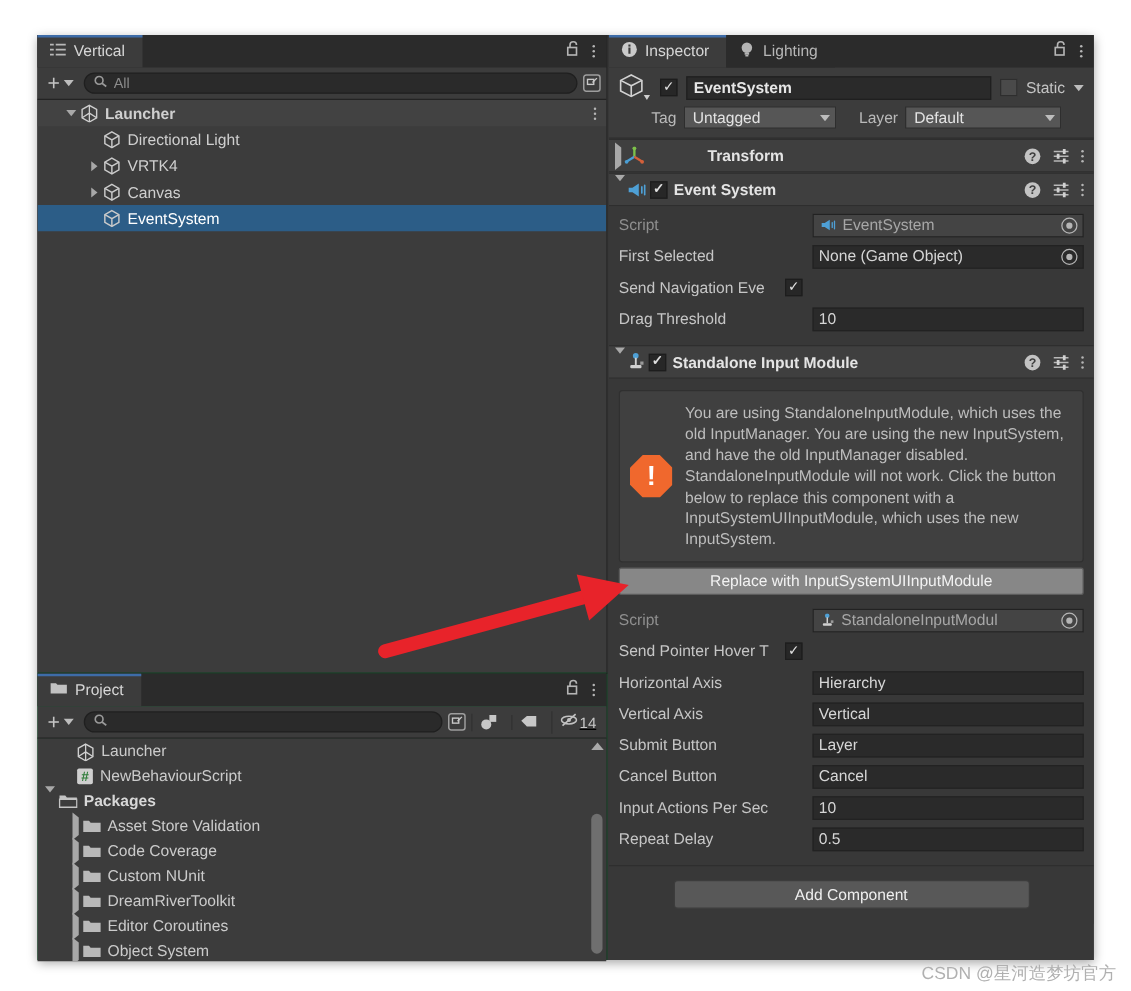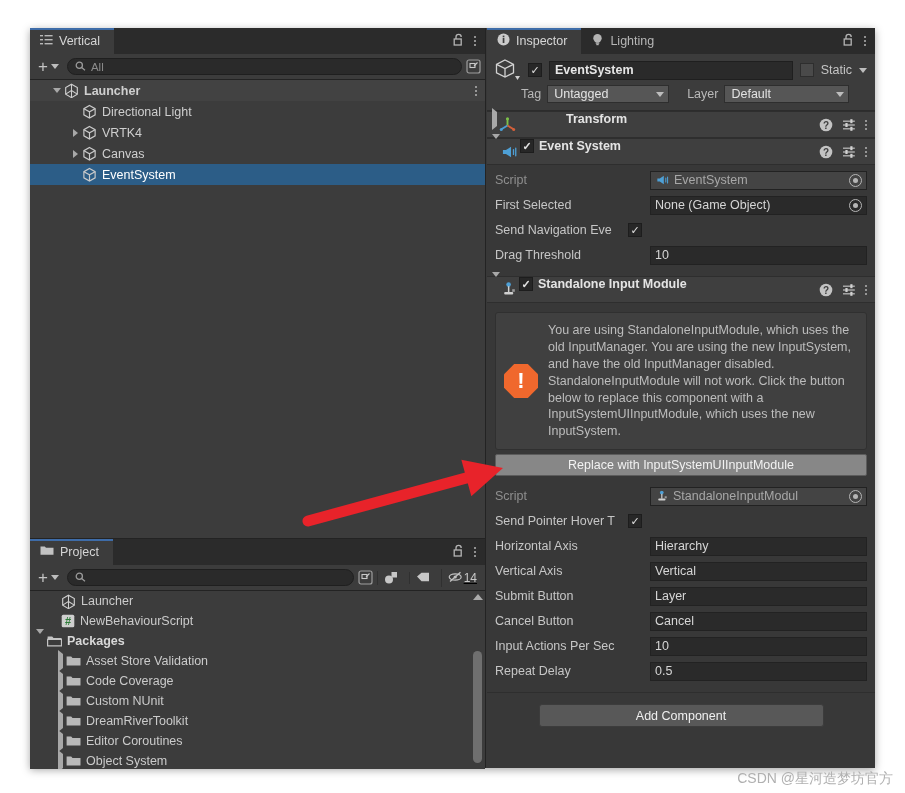--- a/index.html
+++ b/index.html
@@ -199,21 +199,21 @@
   .mini-lbl { font-size: 12.5px; color: #b9b9b9; }
   .dropdown {
     height: 18px; background: #565656; border: 1px solid #2e2e2e;
     display: flex; align-items: center; justify-content: space-between;
     padding: 0 4px 0 6px; font-size: 12.5px; color: #e3e3e3;
   }
 
   .comp-header {
     height: 27px;
     background: #3f3f3f;
-    display: flex; 
+    display: flex; align-items: center;
     gap: 0; padding: 0 8px 0 5px;
     border-top: 1px solid #2e2e2e;
     border-bottom: 1px solid #2e2e2e;
     font-size: 12.5px; font-weight: bold; color: #e4e4e4;
   }
   .comp-header .right {
     margin-left: auto; display: flex; align-items: center; gap: 9px;
   }
   .comp-body { background: #383838; padding: 4px 8px 7px 8px; }
 

